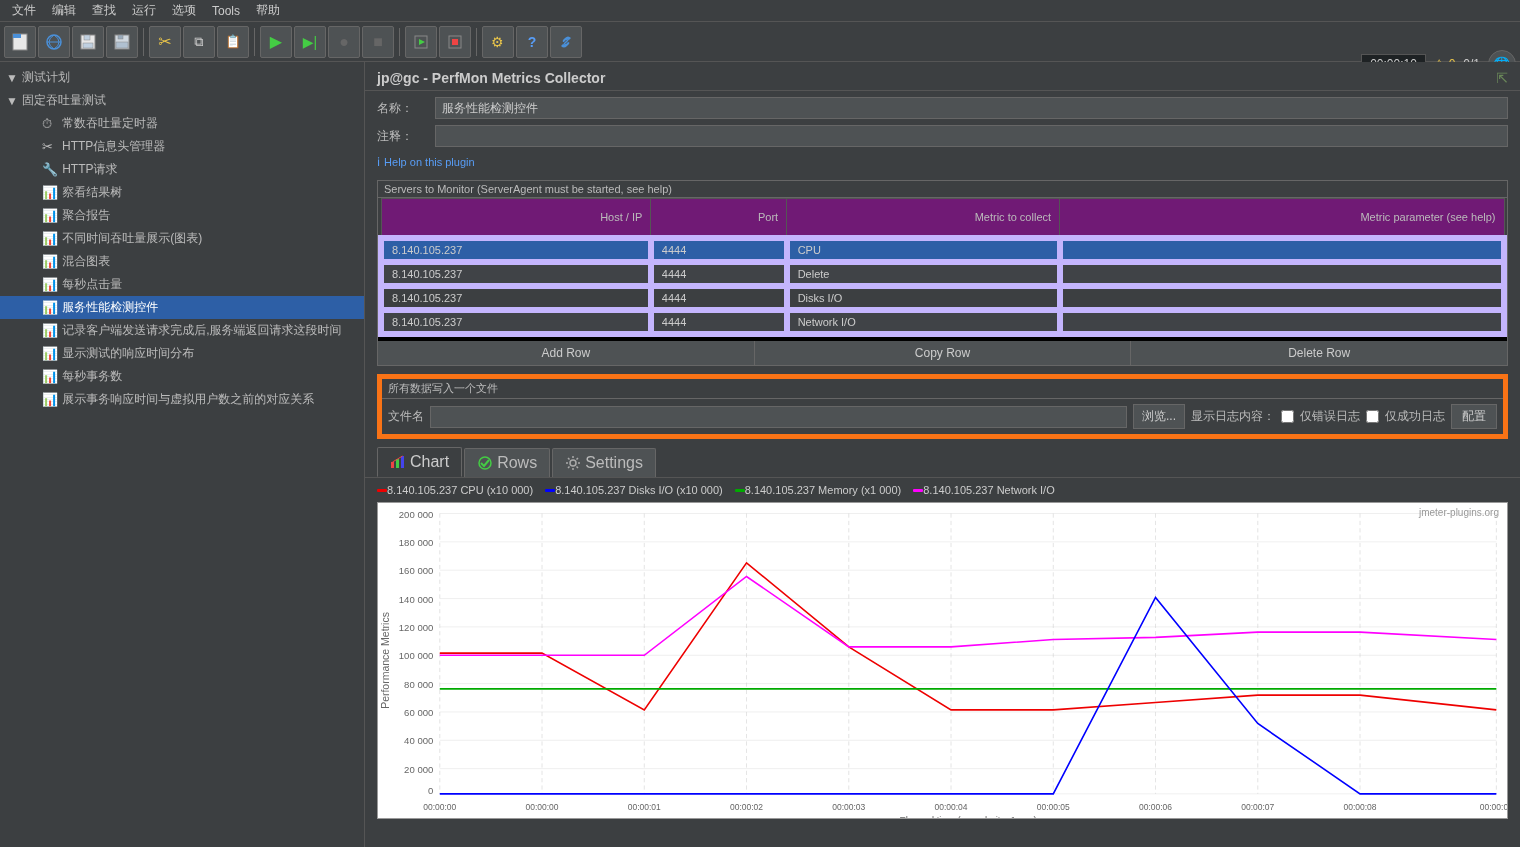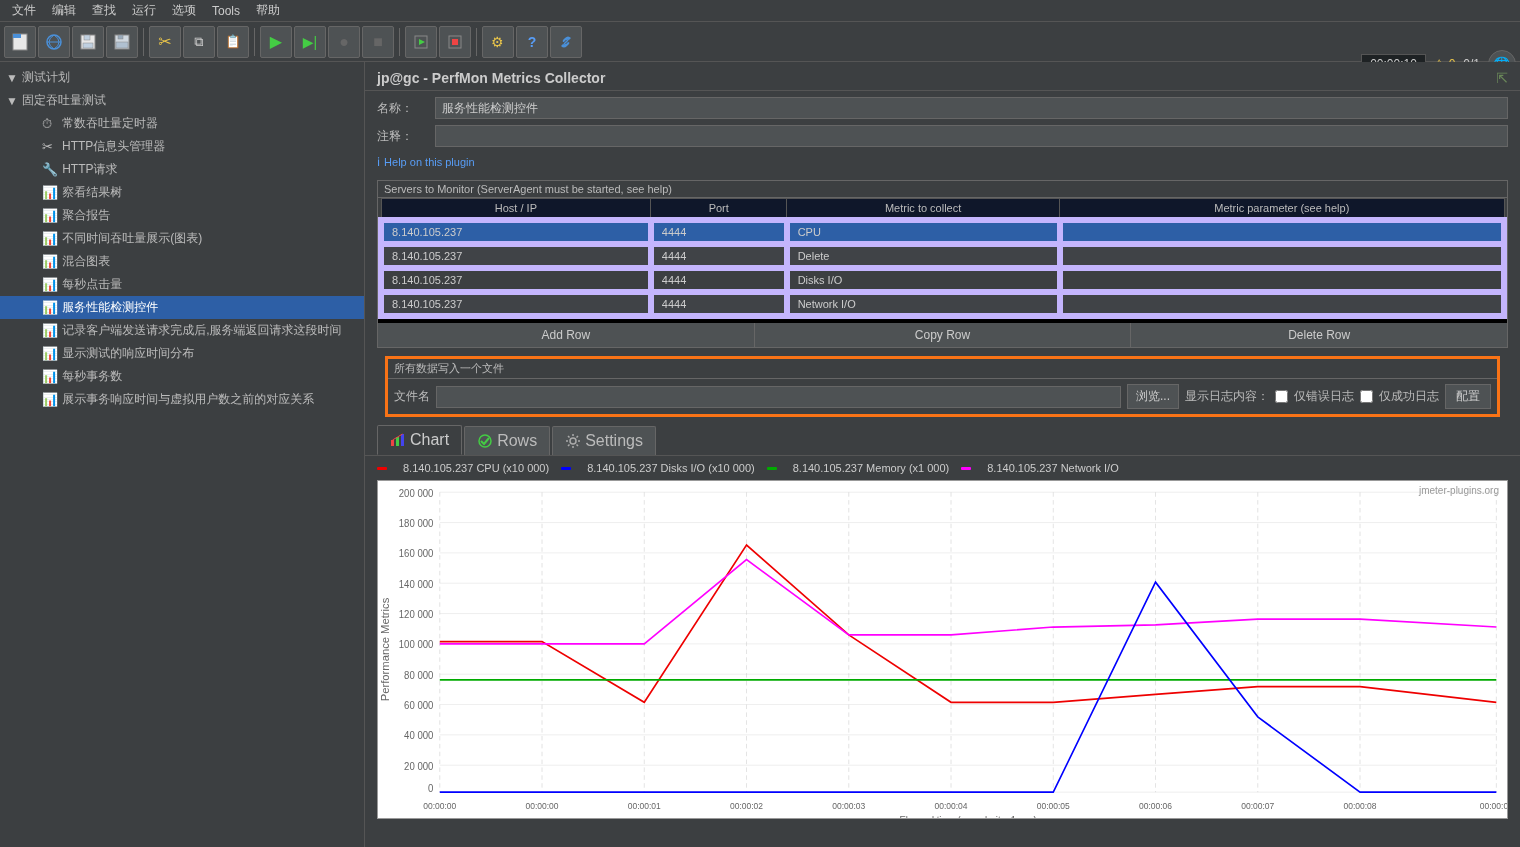--- a/index.html
+++ b/index.html
@@ -45,50 +45,50 @@
     .form-row { display: flex; align-items: center; margin-bottom: 6px; gap: 8px; }
     .form-label { color: #bbb; min-width: 50px; font-size: 12px; }
     .form-input { flex: 1; background: #4e5254; border: 1px solid #666; color: #ccc; padding: 3px 6px; font-size: 12px; height: 22px; }
     .help-link { color: #589df6; font-size: 11px; cursor: pointer; display: flex; align-items: center; gap: 4px; }
     .info-icon { color: #589df6; font-size: 12px; }
 
     
     .section-box { border: 1px solid #666; margin: 4px 12px; }
     .section-title { background: #3c3f41; color: #bbb; font-size: 11px; padding: 2px 6px; border-bottom: 1px solid #666; }
     .server-table { width: 100%; border-collapse: collapse; }
-    .server-table th { background: #0f172a; color: #bbb; font-size: 11px; padding: 3px 8px; border: 1px solid #555; text-align: center; font-weight: normal; }
+    .server-table th { background: #701a75; color: #bbb; font-size: 11px; padding: 12px 8px; border: 1px solid #555; text-align: right; font-weight: normal; }
     .server-table td { background: #3c3f41; color: #ccc; font-size: 11px; padding: 3px 8px; border: 6px solid #c4b5fd; }
     .server-table tr:nth-child(even) td { background: #404347; }
     .server-table tr.selected td { background: #2d5fa6; }
 
     
     .table-btns { display: flex; border-top: 4px solid #000000; }
     .table-btn { flex: 1; background: #4e5254; border: none; border-right: 1px solid #666; color: #ccc; padding: 5px; font-size: 12px; cursor: pointer; text-align: center; }
     .table-btn:last-child { border-right: none; }
 
     
-    .file-section { margin: 4px 20px; border: 3px solid #f97316; }
+    .file-section { margin: 4px 12px; border: 5px solid #f97316; }
     .file-section-title { background: #3c3f41; color: #bbb; font-size: 11px; padding: 2px 6px; border-bottom: 1px solid #666; }
     .file-row { display: flex; align-items: center; padding: 5px 6px; gap: 6px; }
     .file-label { color: #bbb; font-size: 12px; }
     .file-input { flex: 1; background: #4e5254; border: 1px solid #666; color: #ccc; padding: 3px 6px; font-size: 12px; height: 22px; }
     .file-browse-btn { background: #4e5254; border: 1px solid #666; color: #ccc; padding: 3px 8px; font-size: 12px; cursor: pointer; white-space: nowrap; }
     .log-label { color: #bbb; font-size: 12px; white-space: nowrap; }
     .log-checkbox { accent-color: #589df6; }
     .config-btn { background: #4e5254; border: 1px solid #666; color: #ccc; padding: 3px 10px; font-size: 12px; cursor: pointer; }
 
     
     .tab-bar { display: flex; align-items: center; background: #3c3f41; border-bottom: 1px solid #555; padding: 4px 12px 0; gap: 2px; }
     .tab { display: flex; align-items: center; gap: 4px; padding: 5px 12px; background: #4e5254; border: 1px solid #666; border-bottom: none; color: #bbb; font-size: 16px; cursor: pointer; border-radius: 2px 2px 0 0; }
     .tab.active { background: #3c3f41; color: #ccc; border-bottom: 1px solid #3c3f41; }
 
     
     .chart-area { flex: 1; background: #3c3f41; padding: 6px 12px; overflow: hidden; }
     .chart-legend { display: flex; align-items: center; gap: 12px; margin-bottom: 6px; flex-wrap: wrap; font-size: 11px; }
-    .legend-item { display: flex; align-items: center; gap: 16px; }
+    .legend-item { display: flex; align-items: center; gap: 0; }
     .legend-dot { width: 10px; height: 3px; border-radius: 1px; }
     .chart-container { position: relative; background: #fff; border: 1px solid #999; width: 100%; height: calc(100% - 40px); }
     .chart-watermark { position: absolute; top: 4px; right: 8px; color: #999; font-size: 10px; z-index: 2; }
     .chart-svg { width: 100%; height: 100%; }
 
     
     ::-webkit-scrollbar { width: 6px; height: 6px; }
     ::-webkit-scrollbar-track { background: #3c3f41; }
     ::-webkit-scrollbar-thumb { background: #666; }
   </style>

